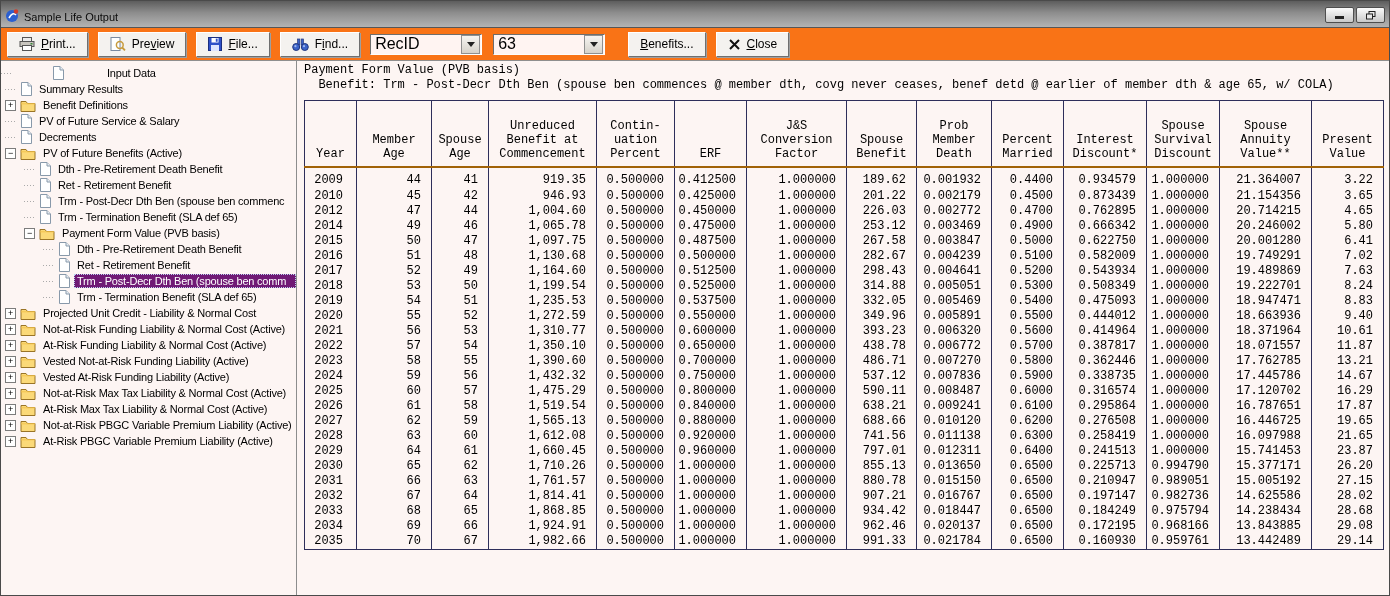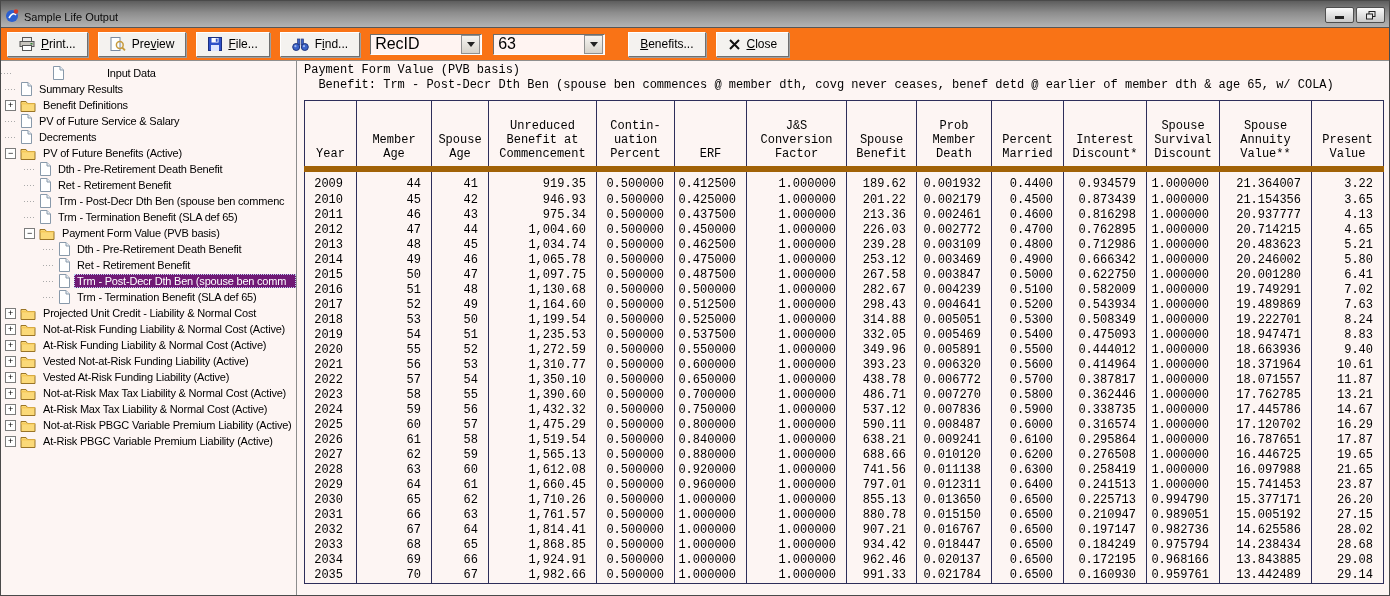--- a/index.html
+++ b/index.html
@@ -46,21 +46,21 @@
   .tree-label{padding:1px 3px;}
   .tree-row.selected .tree-label{background:#701a75;color:#fff;flex:1;outline:1px dotted #bcd6f2;outline-offset:-1px;}
   
   .report-pane{flex:1;min-width:0;overflow:hidden;padding:2px 0 0 7px;
     font-family:"Liberation Mono","DejaVu Sans Mono",monospace;font-size:12px;color:#000;}
   .report-header div{white-space:pre;line-height:15px;}
   .rec-line{margin-top:15px;}
   table.report{border-collapse:collapse;table-layout:fixed;width:1079px;margin-top:7px;
     font-family:"Liberation Mono","DejaVu Sans Mono",monospace;font-size:12px;
     border:1px solid #2e2e5a;}
-  table.report th{border-left:1px solid #2e2e5a;border-bottom:6px solid #a16207;
+  table.report th{border-left:1px solid #2e2e5a;border-bottom:2px solid #a16207;
     vertical-align:bottom;text-align:center;font-weight:normal;white-space:pre;
     line-height:14px;padding:3px 1px 5px;height:57px;}
   table.report th:first-child{border-left:none;}
   table.report td{border-left:1px solid #2e2e5a;text-align:right;padding:0 10px 0 0;
     height:15px;line-height:15px;white-space:nowrap;overflow:hidden;}
   table.report td:first-child{border-left:none;padding-right:13px;}
   table.report tbody tr:first-child td{padding-top:3px;height:18px;}
   u{text-decoration:underline;}
 </style>
 </head>
@@ -490,66 +490,34 @@
               <td>1.000000</td>
               <td>201.22</td>
               <td>0.002179</td>
               <td>0.4500</td>
               <td>0.873439</td>
               <td>1.000000</td>
               <td>21.154356</td>
               <td>3.65</td>
             </tr>
             <tr>
-              <td>2011</td>
-              <td>46</td>
-              <td>43</td>
-              <td>975.34</td>
-              <td>0.500000</td>
-              <td>0.437500</td>
-              <td>1.000000</td>
-              <td>213.36</td>
-              <td>0.002461</td>
-              <td>0.4600</td>
-              <td>0.816298</td>
-              <td>1.000000</td>
-              <td>20.937777</td>
-              <td>4.13</td>
-            </tr>
-            <tr>
               <td>2012</td>
               <td>47</td>
               <td>44</td>
               <td>1,004.60</td>
               <td>0.500000</td>
               <td>0.450000</td>
               <td>1.000000</td>
               <td>226.03</td>
               <td>0.002772</td>
               <td>0.4700</td>
               <td>0.762895</td>
               <td>1.000000</td>
               <td>20.714215</td>
               <td>4.65</td>
-            </tr>
-            <tr>
-              <td>2013</td>
-              <td>48</td>
-              <td>45</td>
-              <td>1,034.74</td>
-              <td>0.500000</td>
-              <td>0.462500</td>
-              <td>1.000000</td>
-              <td>239.28</td>
-              <td>0.003109</td>
-              <td>0.4800</td>
-              <td>0.712986</td>
-              <td>1.000000</td>
-              <td>20.483623</td>
-              <td>5.21</td>
             </tr>
             <tr>
               <td>2014</td>
               <td>49</td>
               <td>46</td>
               <td>1,065.78</td>
               <td>0.500000</td>
               <td>0.475000</td>
               <td>1.000000</td>
               <td>253.12</td>

